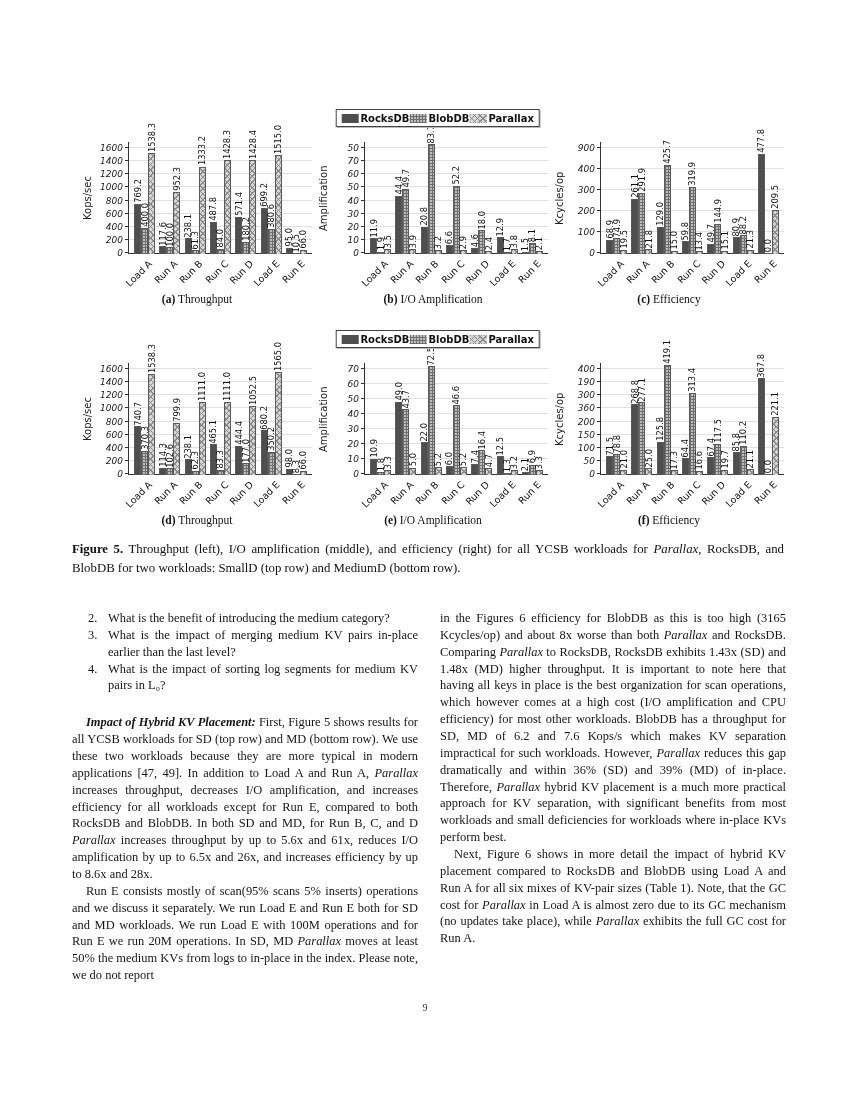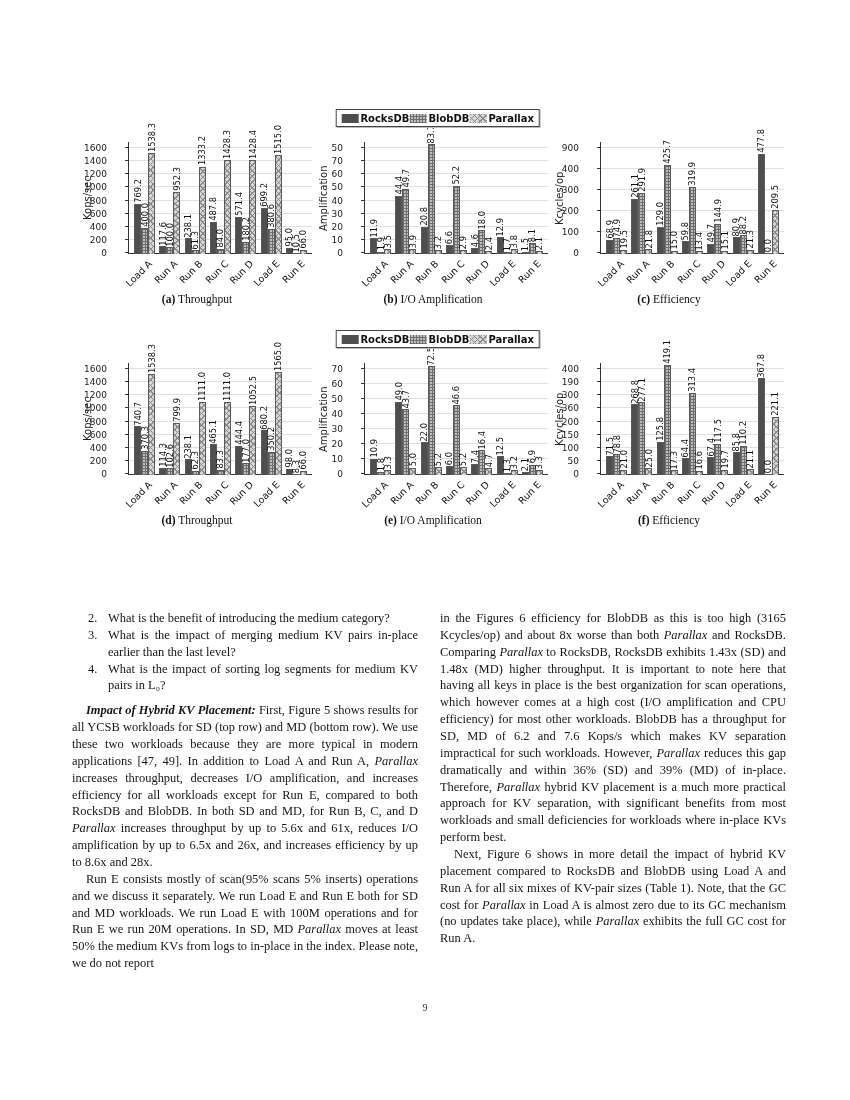--- a/index.html
+++ b/index.html
@@ -9,21 +9,21 @@
 
   
   .figure-area { position:absolute; left:80px; top:142px; width:706px; }
   .charts-row { display:flex; gap:2px; margin-bottom:58px; }
   .chart { position:relative; width:234px; font-family:"DejaVu Sans", sans-serif; }
   .axes { display:flex; }
   .ylabel { width:14px; height:112px; display:flex; align-items:center; justify-content:center;
             writing-mode:vertical-rl; transform:rotate(180deg);
             font-size:10px; color:#222; }
   .yticks { position:relative; width:34px; height:112px; font-size:9px; color:#222; }
-  .ytick { position:absolute; right:21px; line-height:1; }
+  .ytick { position:absolute; right:5px; line-height:1;font-style:italic; }
   .plotcol { width:184px; }
   .plot { position:relative; width:184px; height:112px;
           border-left:1.2px solid #333; border-bottom:1.2px solid #333;
           display:flex; padding:0 3px; }
   .gridline { position:absolute; left:0; width:100%; height:1px; background:#e0e0e0; }
   .ymark { position:absolute; left:-4px; width:4px; height:1px; background:#333; }
   .slot { flex:1; display:flex; align-items:flex-end; justify-content:center; height:112px; }
   .bar { position:relative; width:7px; border:0.8px solid #5a5a5a; border-bottom:none; }
   .sw-0 { background:#4e4e4e; }
   .sw-1 { background-color:#bdbdbd;
@@ -50,21 +50,21 @@
   
   .figcaption { position:absolute; left:72px; top:540px; width:712px;
                 font-size:12.8px; line-height:1.45; text-align:justify; color:#111; }
 
   
   .body-cols { position:absolute; left:72px; top:610px; width:714px; display:flex; gap:22px; }
   .col { width:346px; text-align:justify; font-size:12.45px; line-height:1.355; color:#161616; }
   .list-item { position:relative; padding-left:36px; }
   .list-num { position:absolute; left:16px; }
   .para { margin-top:0; }
-  .para.gap { margin-top:8px; }
+  .para.gap { margin-top:20px; }
   .para.ind { text-indent:14px; }
 
   .pageno { position:absolute; top:1002px; left:0; width:100%; text-align:center;
             font-size:10px; color:#333; }
 </style>
 </head>
 <body>
 
 <div class="page">
 
@@ -900,20 +900,21 @@
                   <div class="xlab">Run E</div>
                 </div>
               </div>
             </div>
           </div>
           <div class="cap"><b>(f)</b> Efficiency</div>
         </div>
     </div>
   </div>
 
+  <div class="figcaption"><b>Figure 5.</b><span> Throughput (left), I/O amplification (middle), and efficiency (right) for all YCSB workloads for <i>Parallax</i>, RocksDB, and BlobDB for two workloads: SmallD (top row) and MediumD (bottom row).</span></div>
 
   <div class="body-cols">
     <div class="col">
       <div>
           <div class="list-item"><span class="list-num">2.</span>What is the benefit of introducing the medium category?</div>
           <div class="list-item"><span class="list-num">3.</span>What is the impact of merging medium KV pairs in-place earlier than the last level?</div>
           <div class="list-item"><span class="list-num">4.</span>What is the impact of sorting log segments for medium KV pairs in L₀?</div>
         </div>
       <div>
           <div class="para ind gap"><b><i>Impact of Hybrid KV Placement:</i></b> First, Figure 5 shows results for all YCSB workloads for SD (top row) and MD (bottom row). We use these two workloads because they are more typical in modern applications [47, 49]. In addition to Load A and Run A, <i>Parallax</i> increases throughput, decreases I/O amplification, and increases efficiency for all workloads except for Run E, compared to both RocksDB and BlobDB. In both SD and MD, for Run B, C, and D <i>Parallax</i> increases throughput by up to 5.6x and 61x, reduces I/O amplification by up to 6.5x and 26x, and increases efficiency by up to 8.6x and 28x.</div>

